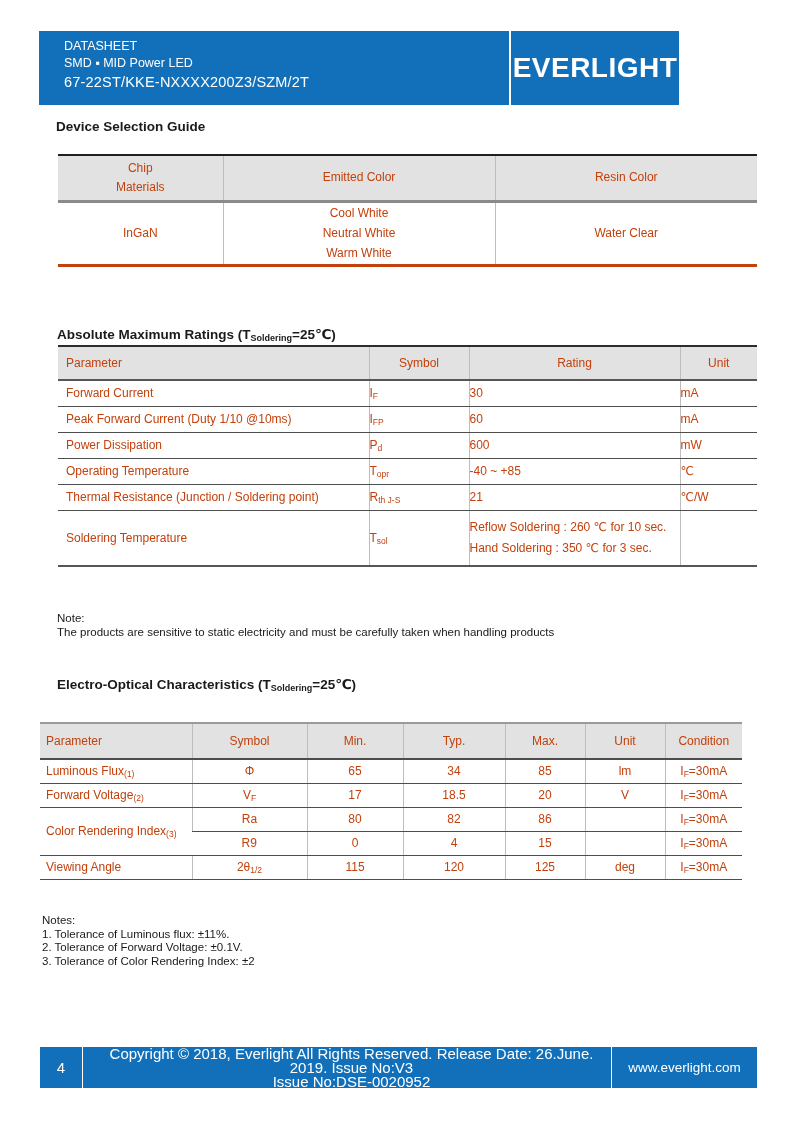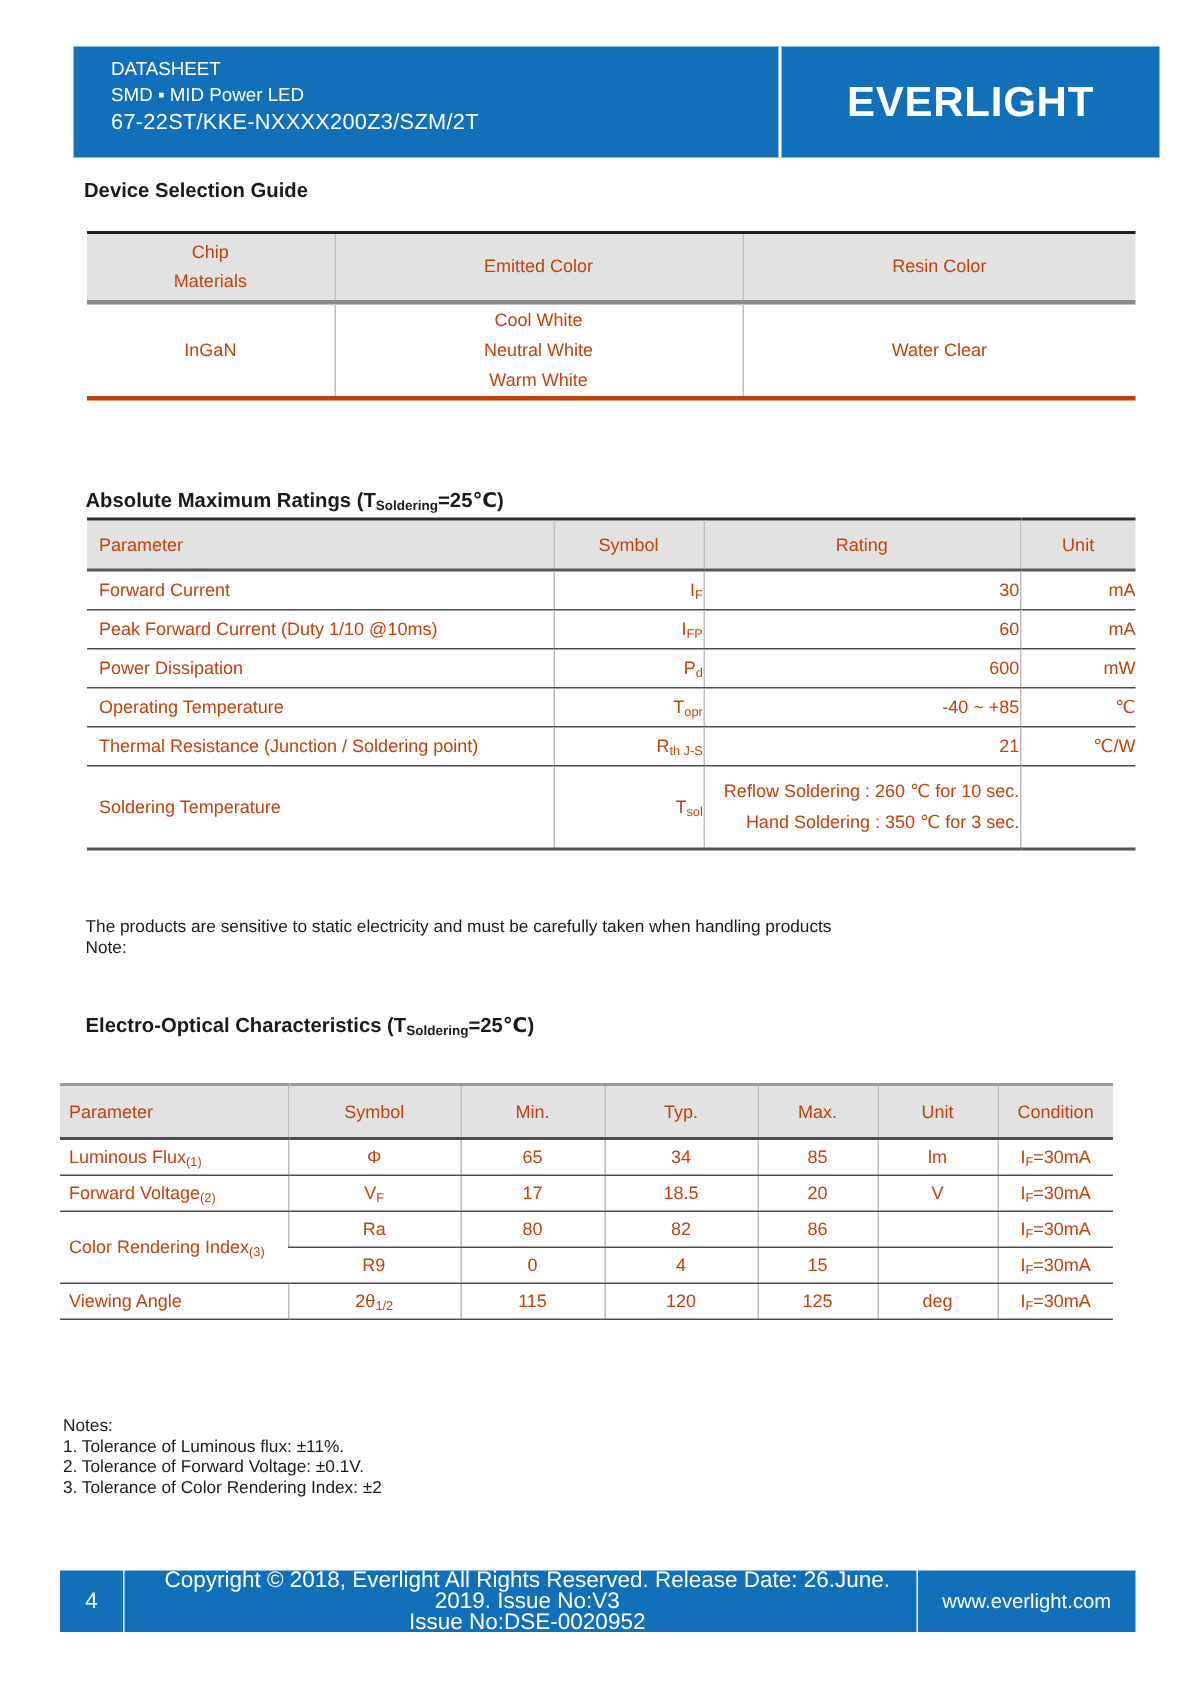--- a/index.html
+++ b/index.html
@@ -1,21 +1,21 @@
 <!DOCTYPE html>
 <html style="--brand-blue: #1170b9;"><head>
 <meta charset="utf-8">
 <style>
   * { margin:0; padding:0; box-sizing:border-box; }
   html,body { background:#ffffff; }
   body { font-family:"Liberation Sans","DejaVu Sans",sans-serif; color:#1a1a1a; }
   .page { position:relative; width:794px; height:1123px; background:#fff; overflow:hidden; }
 
   
-  .header-bar { position:absolute; top:31px; left:49px; width:724px; height:74px;
+  .header-bar { position:absolute; top:31px; left:39px; width:640px; height:74px;
                 background:var(--brand-blue,#1170b9); color:#fff; }
   .header-left { position:absolute; left:25px; top:7px; }
   .hdr-l1 { font-size:12.5px; line-height:17px; }
   .hdr-l2 { font-size:12.5px; line-height:17px; }
   .hdr-l3 { font-size:14.5px; line-height:21px; letter-spacing:0.2px; }
   .header-divider { position:absolute; left:470px; top:0; width:2px; height:74px; background:#ffffff; }
   .header-logo { position:absolute; left:472px; right:0; top:0; height:74px;
                  display:flex; align-items:center; justify-content:center;
                  font-size:28px; font-weight:bold; letter-spacing:0.5px; }
 
@@ -41,42 +41,42 @@
   #device-table tbody tr { height:64px; }
   #device-table tbody td { border-bottom:3px solid #c2410c; text-align:center; line-height:20px; }
   #device-table th + th, #device-table td + td { border-left:1px solid #bdbdbd; }
 
   
   #amr-table { position:absolute; top:345px; left:58px; width:699px; }
   #amr-table thead tr { background:#e2e2e2; height:34px; }
   #amr-table thead th { border-top:2px solid #2c2c2c; border-bottom:2px solid #565656; text-align:center; }
   #amr-table thead th:first-child { text-align:left; padding-left:8px; }
   #amr-table tbody tr { height:26px; }
-  #amr-table tbody td { border-bottom:1px solid #4d4d4d; text-align:right; }
+  #amr-table tbody td { border-bottom:1px solid #4d4d4d; text-align:left; }
   #amr-table tbody td:first-child { text-align:left; padding-left:8px; }
   #amr-table tbody tr.last td { border-bottom:2px solid #565656; }
   #amr-table tr.tall { height:56px; }
   #amr-table th + th, #amr-table td + td { border-left:1px solid #bdbdbd; }
   .two-line { line-height:21px; }
 
   
   #eo-table { position:absolute; top:722px; left:40px; width:702px; }
   #eo-table thead tr { background:#e2e2e2; height:36px; }
   #eo-table thead th { border-top:2px solid #9a9a9a; border-bottom:2px solid #4d4d4d; text-align:center; }
   #eo-table thead th:first-child { text-align:left; padding-left:6px; }
   #eo-table tbody tr { height:24px; }
   #eo-table tbody td { border-bottom:1px solid #4d4d4d; text-align:center; }
   #eo-table tbody td.param { text-align:left; padding-left:6px; }
   #eo-table th + th, #eo-table td + td { border-left:1px solid #bdbdbd; }
   #eo-table td.rowspan-cell { border-left:none; }
 
   
   .note-block { position:absolute; font-size:11.5px; line-height:13.5px; }
   #amr-note { top:612px; left:57px; }
-  #eo-notes { top:945px; left:42px; }
+  #eo-notes { top:914px; left:42px; }
 
   
   .footer-bar { position:absolute; top:1047px; left:40px; width:717px; height:41px;
                 background:var(--brand-blue,#1170b9); color:#fff; display:flex; align-items:stretch; }
   .footer-page { width:42px; display:flex; align-items:center; justify-content:center; font-size:15px; }
   .footer-vsep { width:1px; background:#ffffff; }
   .footer-copy { flex:1; display:flex; flex-direction:column; justify-content:center;
                  padding-left:9px; font-size:15px; line-height:14px;text-align:center; }
   .footer-site { width:145px; display:flex; align-items:center; justify-content:center; font-size:13.5px; }
 </style>
@@ -182,22 +182,22 @@
         <td class="two-line">
           <div>Reflow Soldering : 260 ℃ for 10 sec.</div>
           <div>Hand Soldering : 350 ℃ for 3 sec.</div>
         </td>
         <td></td>
       </tr>
     </tbody>
   </table>
 
   <div class="note-block" id="amr-note">
+    <div>Note:</div>
     <div>The products are sensitive to static electricity and must be carefully taken when handling products</div>
-    <div>Note:</div>
   </div>
 
   <div class="section-title" id="title-eo">
     <span>Electro-Optical Characteristics (T</span><sub>Soldering</sub><span>=25℃)</span>
   </div>
 
   <table id="eo-table">
     <colgroup>
       <col style="width:152px">
         <col style="width:115px">

